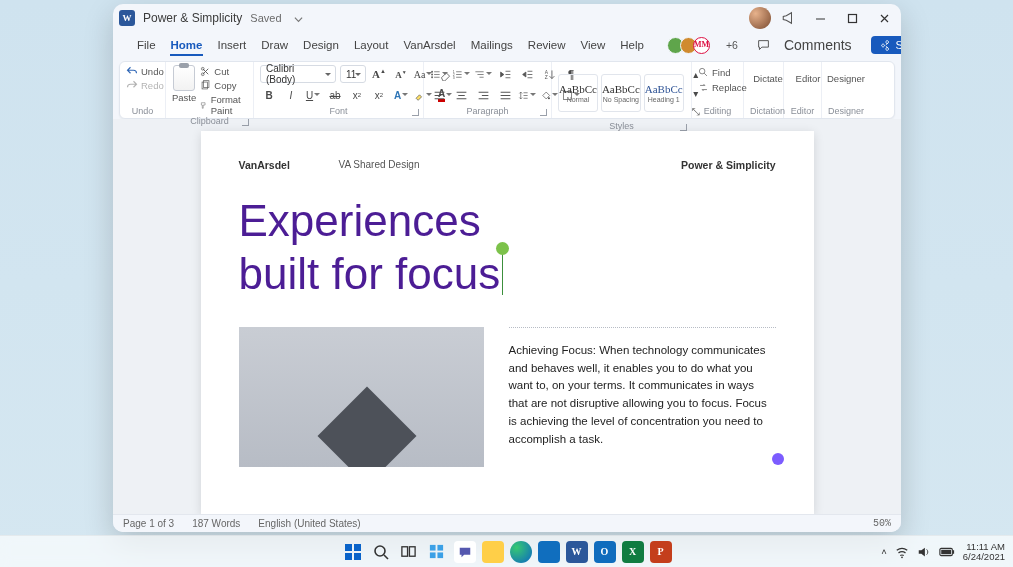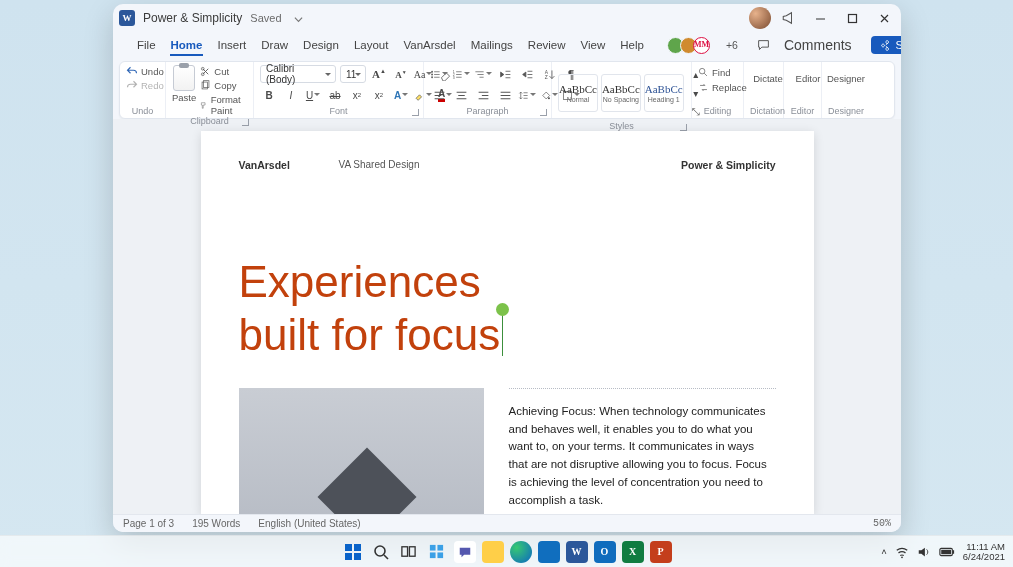--- a/index.html
+++ b/index.html
@@ -68,21 +68,21 @@
   .paste-btn{display:flex;flex-direction:column;align-items:center;gap:1px;}
   .paste-btn .clip{width:22px;height:26px;border-radius:3px;background:linear-gradient(#fff,#f2f2f2);border:1px solid #c6cbd4;position:relative;}
   .paste-btn .clip::before{content:"";position:absolute;top:-3px;left:5px;width:10px;height:5px;background:#9aa0aa;border-radius:2px;}
 
   
   .canvas{ flex:1; background:#eef1f5; overflow:hidden; display:flex; justify-content:center; }
   .page{ width:613px; background:#fff; margin-top:12px; box-shadow:0 2px 10px rgba(0,0,0,.12);
          padding:28px 38px 0 38px; font-family:Georgia,'Times New Roman',serif; color:#222; position:relative;}
   .doc-header{display:flex;justify-content:space-between;font:600 10.5px "Segoe UI";color:#333;}
   .doc-header .mid{font-weight:400;color:#555;font-size:10px;}
-  .big-title{font:400 44px/1.18 Georgia,serif;color:#c2410c;margin-top:85px;letter-spacing:0;}
+  .big-title{font:400 44px/1.18 Georgia,serif;color:#4c1d95;margin-top:24px;letter-spacing:0;}
   .cursor{display:inline-block;width:1px;height:44px;background:#3c8f3c;vertical-align:-6px;margin-left:2px;position:relative;}
   .cursor::after{content:"";position:absolute;top:-9px;left:-6px;width:13px;height:13px;border-radius:50%;background:#7cc24a;}
   .two-col{display:flex;gap:25px;margin-top:26px;}
   .two-col .imgbox{width:245px;height:140px;background:linear-gradient(#c9cdd4,#b7bcc5);position:relative;overflow:hidden;}
   .two-col .imgbox::after{content:"";position:absolute;left:38%;bottom:-4px;width:70px;height:70px;background:#4d5159;transform:rotate(45deg);}
   .two-col .paracol{flex:1;border-top:1px dotted #b7bcc5;padding-top:14px;font:400 11.5px/1.55 Georgia,serif;position:relative;}
   .two-col .paracol .pres{position:absolute;right:-8px;bottom:2px;width:12px;height:12px;border-radius:50%;background:#7c5cff;}
 
   
   .statusbar{height:18px;background:#f3f6fb;border-top:1px solid #e3e7ee;display:flex;align-items:center;font-size:10px;color:#666;padding:0 10px;gap:18px;}
@@ -488,21 +488,21 @@
         <div class="paracol">
           <span>Achieving Focus: When technology communicates and behaves well, it enables you to do what you want to, on your terms. It communicates in ways that are not disruptive allowing you to focus. Focus is achieving the level of concentration you need to accomplish a task.</span>
           <span class="pres"></span>
         </div>
       </div>
     </div>
   </div>
 
   <div class="statusbar">
     <span>Page 1 of 3</span>
-    <span>195 Words</span>
+    <span>187 Words</span>
     <span>English (United States)</span>
     <span class="r">50%</span>
   </div>
 </div>
 
 <div class="taskbar">
   <div class="center">
     <div class="tb-ic" style="background:none;">
       <svg width="18" height="18" viewBox="0 0 18 18">
           <rect x="1" y="1" width="7" height="7" fill="#0a63c9"></rect>

